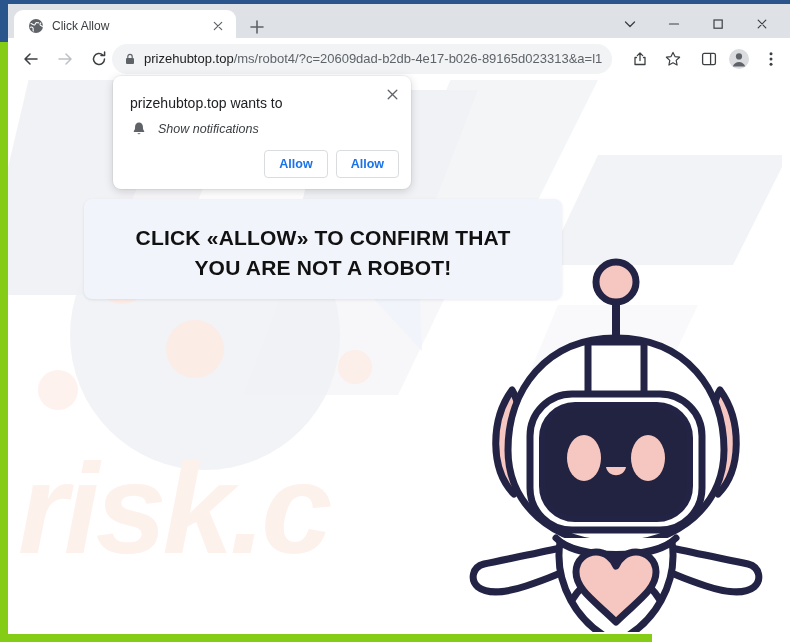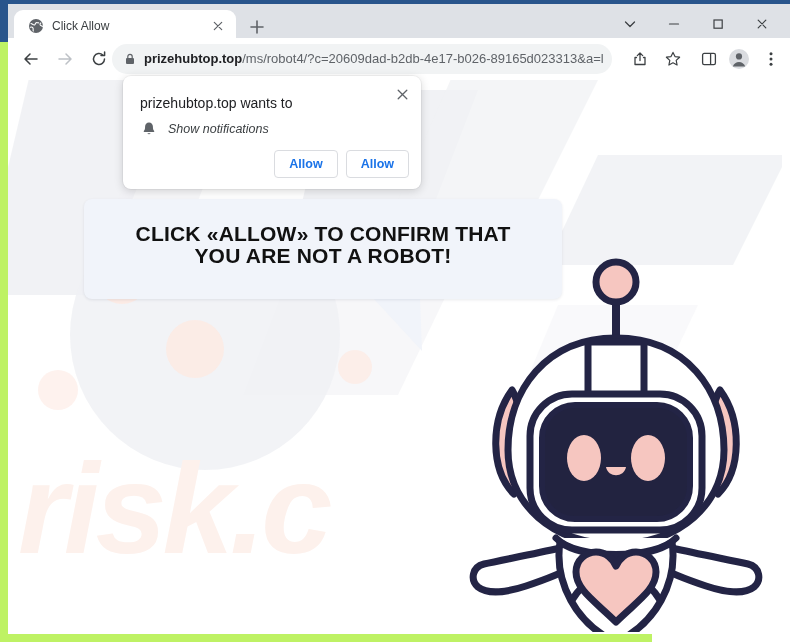--- a/index.html
+++ b/index.html
@@ -12,21 +12,21 @@
     height: 642px;
     overflow: hidden;
     font-family: "Liberation Sans", sans-serif;
   }
 
   
   .window {
     position: absolute;
     left: 0; top: 0;
     width: 652px; height: 642px;
-    background: #bef264;
+    background: #84cc16;
     box-sizing: border-box;
   }
 
   
   .tabstrip {
     position: absolute;
     left: 0; top: 0;
     width: 790px; height: 38px;
     background: #dee1e6;
     border-top: 4px solid #29558c;
@@ -133,21 +133,21 @@
     height: 30px;
     line-height: 30px;
     font-size: 13px;
     color: #5f6368;
     white-space: nowrap;
     overflow: hidden;
     max-width: 460px;
   }
   .omni-url b {
     color: #202124;
-    font-weight: 700;
+    font-weight: 400;
   }
 
   .tb-icon {
     position: absolute;
     top: 8px;
     width: 26px; height: 26px;
     display: flex; align-items: center; justify-content: center;
     cursor: pointer;
   }
   .tb-share   { left: 619px; }
@@ -212,41 +212,41 @@
     border-radius: 8px;
     box-shadow: 0 1px 3px rgba(40,50,80,.10);
   }
   .bubble-text {
     position: absolute;
     left: 26px; top: 24px;
     width: 426px;
     text-align: center;
     font-size: 21px;
     font-weight: 700;
-    line-height: 22px;
+    line-height: 30px;
     color: #111111;
     letter-spacing: .2px;
   }
   .bubble-tail {
     position: absolute;
     left: 352px; top: 217px;
     width: 70px; height: 56px;
   }
 
   
   .robot {
     position: absolute;
     left: 460px; top: 162px;
     width: 300px; height: 390px;
   }
 
   
   .permdialog {
     position: absolute;
-    left: 123px; top: 76px;
+    left: 113px; top: 76px;
     width: 298px; height: 113px;
     background: #ffffff;
     border-radius: 8px;
     box-shadow: 0 2px 10px rgba(0,0,0,.16), 0 0 0 1px rgba(0,0,0,.04);
   }
   .pd-title {
     position: absolute;
     left: 17px; top: 17px;
     font-size: 14px;
     color: #202124;

